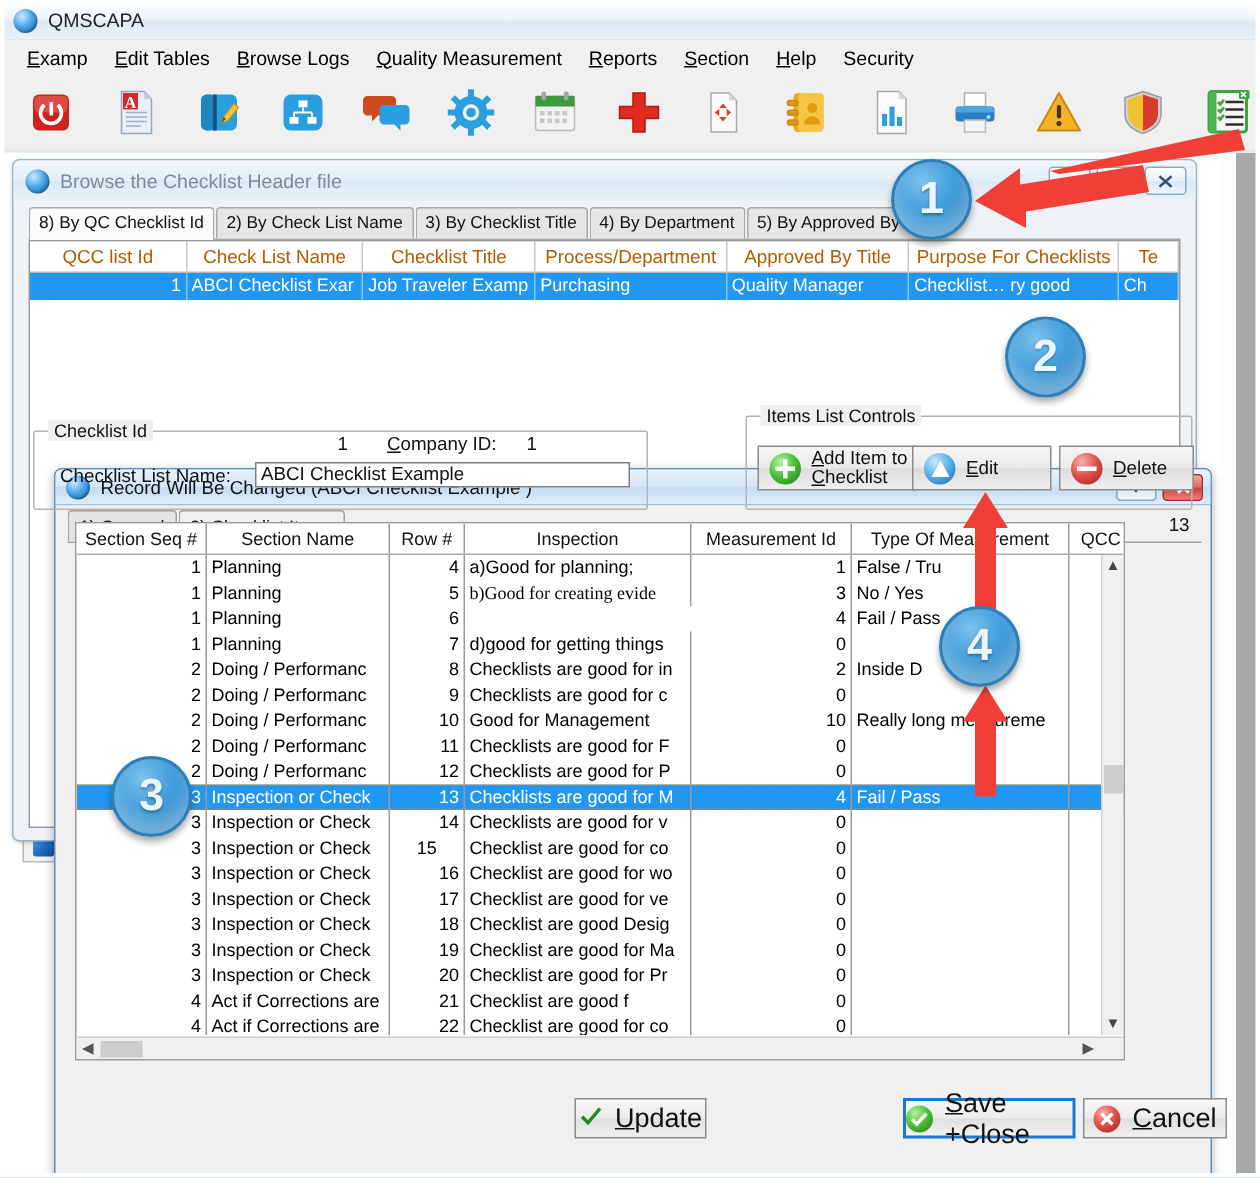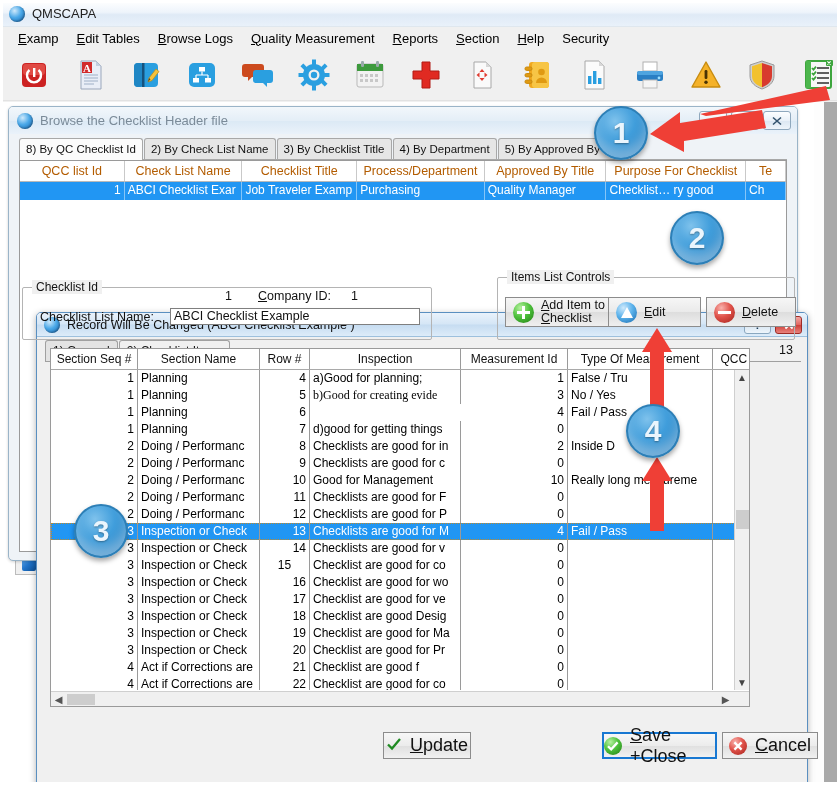--- a/index.html
+++ b/index.html
@@ -530,21 +530,21 @@
         <div class="btab">5) By Approved By Title</div>
       </div>
 
       <div id="browse-grid">
         <div class="bg-header">
           <div style="width:105px">QCC list Id</div>
           <div style="width:118px">Check List Name</div>
           <div style="width:115px">Checklist Title</div>
           <div style="width:128px">Process/Department</div>
           <div style="width:122px">Approved By Title</div>
-          <div style="width:140px">Purpose For Checklist</div>
+          <div style="width:140px">Purpose For Checklists</div>
           <div style="width:40px">Te</div>
         </div>
         <div class="bg-row sel">
           <div class="ralign" style="width:105px">1</div>
           <div style="width:118px">ABCI Checklist Exar</div>
           <div style="width:115px">Job Traveler Examp</div>
           <div style="width:128px">Purchasing</div>
           <div style="width:122px">Quality Manager</div>
           <div style="width:140px">Checklist… ry good</div>
           <div style="width:40px">Ch</div>

